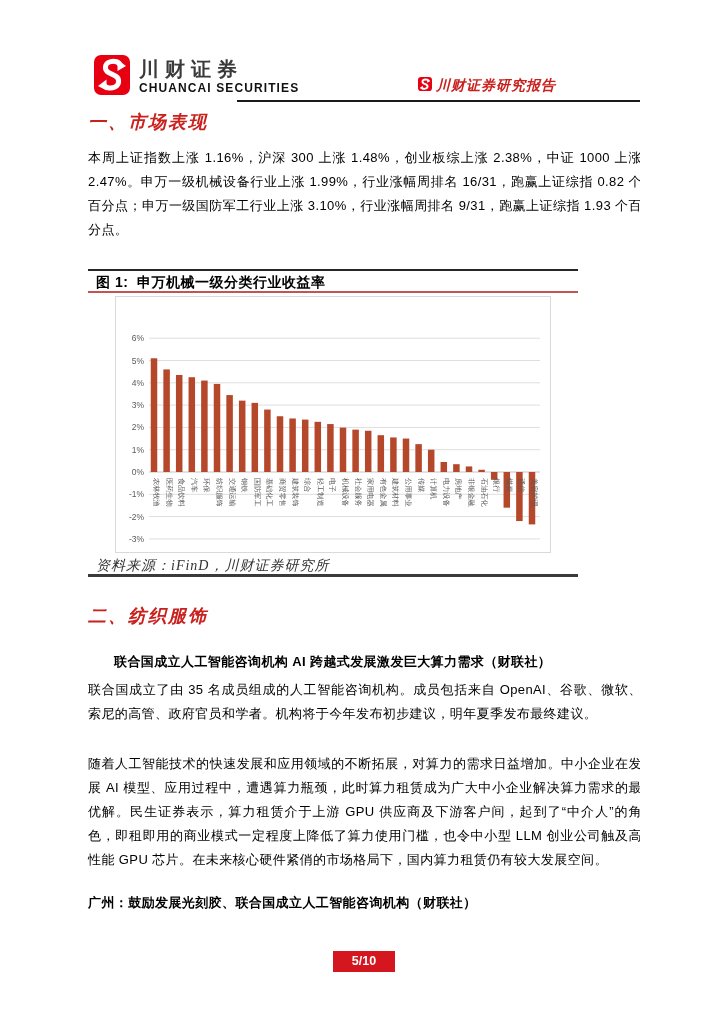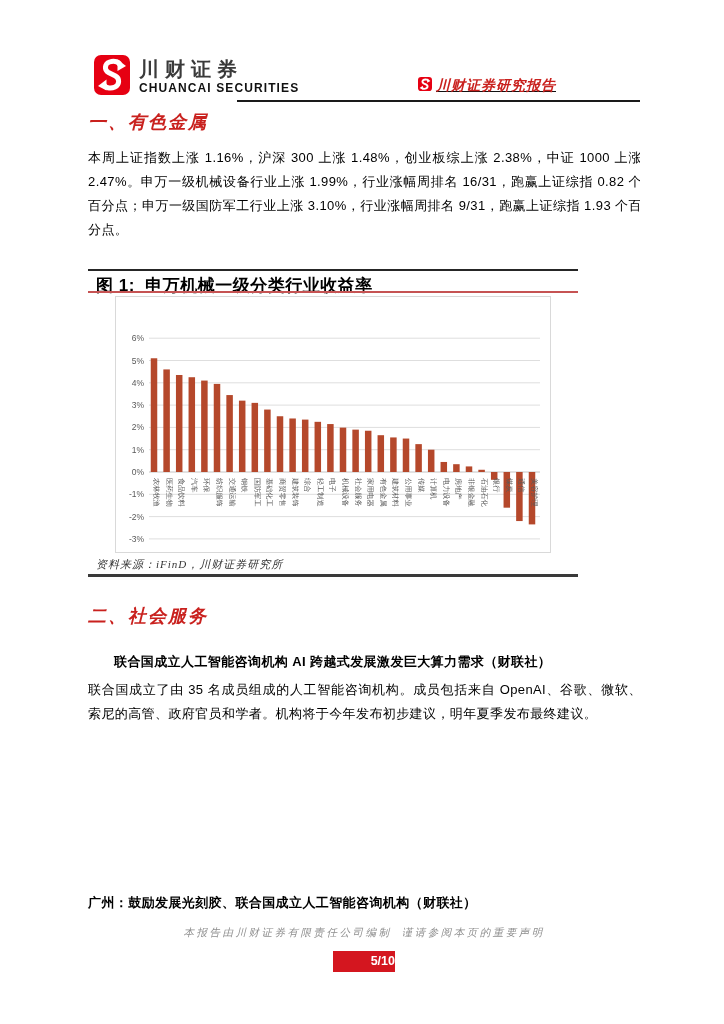--- a/index.html
+++ b/index.html
@@ -6,42 +6,42 @@
     --red:#C9211E; --logo-red:#E60012; --badge-red:#D4161F; --rule-red:#C65353;
   }
   html,body{margin:0;padding:0;background:#ffffff;}
   .page{position:relative;width:640px;height:1024px;background:#fff;overflow:hidden;
         font-family:"Liberation Sans",sans-serif;color:#111;}
   
   .logo{position:absolute;left:94px;top:55px;display:flex;align-items:flex-start;}
   .logo-text{margin-left:9px;}
   .brand-cn{font-size:20px;font-weight:bold;color:#3a3a3a;letter-spacing:6px;line-height:1.15;margin-top:3px;white-space:nowrap;}
   .brand-en{font-size:12px;font-weight:bold;color:#111;letter-spacing:1.1px;white-space:nowrap;}
-  .report-tag{position:absolute;right:84px;top:77px;display:flex;align-items:center;gap:4px;text-decoration:underline;}
+  .report-tag{position:absolute;right:84px;top:77px;display:flex;align-items:center;gap:4px;}
   .kai{font-family:"Liberation Serif","DejaVu Serif",serif;font-style:italic;}
   .report-tag-text{color:var(--red);font-weight:bold;font-size:14px;letter-spacing:1px;white-space:nowrap;}
   .header-rule{position:absolute;left:237px;top:100px;width:403px;height:2px;background:#1a1a1a;}
   
   .sec-title{position:absolute;left:88px;color:var(--red);font-weight:bold;font-size:18px;letter-spacing:2px;white-space:nowrap;}
   
   .body-text{position:absolute;left:88px;width:554px;font-size:13px;line-height:24px;
              text-align:justify;color:#000;letter-spacing:0.4px;}
   .headline{font-weight:bold;text-align:left;}
   
   .fig-topline{position:absolute;left:88px;top:269px;width:490px;height:2px;background:#262626;}
-  .fig-caption{position:absolute;left:96px;top:274px;font-size:17px;font-weight:bold;color:#000;white-space:pre;letter-spacing:0.5px;}
+  .fig-caption{position:absolute;left:96px;top:274px;font-size:14px;font-weight:bold;color:#000;white-space:pre;letter-spacing:0.5px;}
   .fig-redline{position:absolute;left:88px;top:291px;width:490px;height:1.5px;background:var(--rule-red);}
   .chart-box{position:absolute;left:115px;top:296px;width:436px;height:257px;border:1px solid #D9D9D9;box-sizing:border-box;background:#fff;}
-  .fig-source{position:absolute;left:96px;top:557px;font-size:11px;color:#333;letter-spacing:1px;white-space:nowrap;}
+  .fig-source{position:absolute;left:96px;top:557px;font-size:14px;color:#333;letter-spacing:1px;white-space:nowrap;}
   .fig-bottomline{position:absolute;left:88px;top:574px;width:490px;height:2.5px;background:#3a3a3a;}
   
   .footer-disclaimer{position:absolute;left:88px;top:926px;width:552px;text-align:center;
                      font-size:10.5px;color:#8f8f8f;letter-spacing:2.5px;white-space:pre;}
   .footer-badge{position:absolute;left:333px;top:951px;width:62px;height:21px;background:var(--badge-red);
-                color:#fff;font-weight:bold;font-size:12.5px;text-align:right;line-height:21px;
+                color:#fff;font-weight:bold;font-size:12.5px;text-align:center;line-height:21px;
                 font-family:"Liberation Sans",sans-serif;}
 </style>
 </head>
 <body>
 
 <div class="page">
 
   <div class="logo">
     <span>
       <svg width="36" height="40" viewBox="0 0 36 40">
@@ -63,21 +63,21 @@
         <rect x="0" y="0" width="36" height="36" rx="8" fill="#E60012"></rect>
         <path d="M26 10 C26 6.5 20 5.5 15.5 7 C10.5 8.7 10 14 14.5 16.5 L21.5 19.5 C26 22 25.5 27.5 21 29.5 C16.5 31.5 10.5 30.5 10 27" stroke="#ffffff" stroke-width="5" fill="none"></path>
         <polygon points="23.5,4 32,10 23.5,15" fill="#ffffff"></polygon>
         <polygon points="12.5,22.5 4,28.5 12.5,33" fill="#ffffff"></polygon>
       </svg>
     </span>
     <span class="report-tag-text kai">川财证券研究报告</span>
   </div>
   <div class="header-rule"></div>
 
-  <div class="sec-title kai" style="top:110px;">一、有色金属</div>
+  <div class="sec-title kai" style="top:110px;">一、市场表现</div>
   <div class="body-text" style="top:146px;">本周上证指数上涨 1.16%，沪深 300 上涨 1.48%，创业板综上涨 2.38%，中证 1000 上涨 2.47%。申万一级机械设备行业上涨 1.99%，行业涨幅周排名 16/31，跑赢上证综指 0.82 个百分点；申万一级国防军工行业上涨 3.10%，行业涨幅周排名 9/31，跑赢上证综指 1.93 个百分点。</div>
 
   <div class="fig-topline"></div>
   <div class="fig-caption">图 1:  申万机械一级分类行业收益率</div>
   <div class="fig-redline"></div>
   <div class="chart-box">
     <svg id="industry-bar-chart" width="434" height="255" viewBox="0 0 434 255">
         <line x1="33" y1="41.19999999999999" x2="424" y2="41.19999999999999" stroke="#DEDEDE" stroke-width="1"></line>
         <text x="28" y="44.19999999999999" text-anchor="end" font-size="8.5" fill="#595959" font-family="&quot;Liberation Sans&quot;,sans-serif">6%</text>
         <line x1="33" y1="63.5" x2="424" y2="63.5" stroke="#DEDEDE" stroke-width="1"></line>
@@ -158,21 +158,21 @@
         <text x="390.8" y="181" font-size="7.2" fill="#595959" text-anchor="start" font-family="&quot;Liberation Sans&quot;,sans-serif" transform="rotate(90 390.8 181)">煤炭</text>
         <rect x="400.15" y="175" width="6.5" height="49.06" fill="#B5482B"></rect>
         <text x="403.4" y="181" font-size="7.2" fill="#595959" text-anchor="start" font-family="&quot;Liberation Sans&quot;,sans-serif" transform="rotate(90 403.4 181)">通信</text>
         <rect x="412.75" y="175" width="6.5" height="52.405" fill="#B5482B"></rect>
         <text x="416" y="181" font-size="7.2" fill="#595959" text-anchor="start" font-family="&quot;Liberation Sans&quot;,sans-serif" transform="rotate(90 416 181)">美容护理</text>
       </svg>
   </div>
   <div class="fig-source kai">资料来源：iFinD，川财证券研究所</div>
   <div class="fig-bottomline"></div>
 
-  <div class="sec-title kai" style="top:604px;">二、社会服务</div>
+  <div class="sec-title kai" style="top:604px;">二、纺织服饰</div>
   <div class="body-text headline" style="top:650px;padding-left:26px;">联合国成立人工智能咨询机构 AI 跨越式发展激发巨大算力需求（财联社）</div>
   <div class="body-text" style="top:678px;">联合国成立了由 35 名成员组成的人工智能咨询机构。成员包括来自 OpenAI、谷歌、微软、索尼的高管、政府官员和学者。机构将于今年发布初步建议，明年夏季发布最终建议。</div>
+  <div class="body-text" style="top:752px;">随着人工智能技术的快速发展和应用领域的不断拓展，对算力的需求日益增加。中小企业在发展 AI 模型、应用过程中，遭遇算力瓶颈，此时算力租赁成为广大中小企业解决算力需求的最优解。民生证券表示，算力租赁介于上游 GPU 供应商及下游客户间，起到了“中介人”的角色，即租即用的商业模式一定程度上降低了算力使用门槛，也令中小型 LLM 创业公司触及高性能 GPU 芯片。在未来核心硬件紧俏的市场格局下，国内算力租赁仍有较大发展空间。</div>
   <div class="body-text headline" style="top:891px;">广州：鼓励发展光刻胶、联合国成立人工智能咨询机构（财联社）</div>
 
-  <div class="footer-disclaimer kai">本报告由川财证券有限责任公司编制  谨请参阅本页的重要声明</div>
   <div class="footer-badge">5/10</div>
 
 </div>
 
 </body></html>

